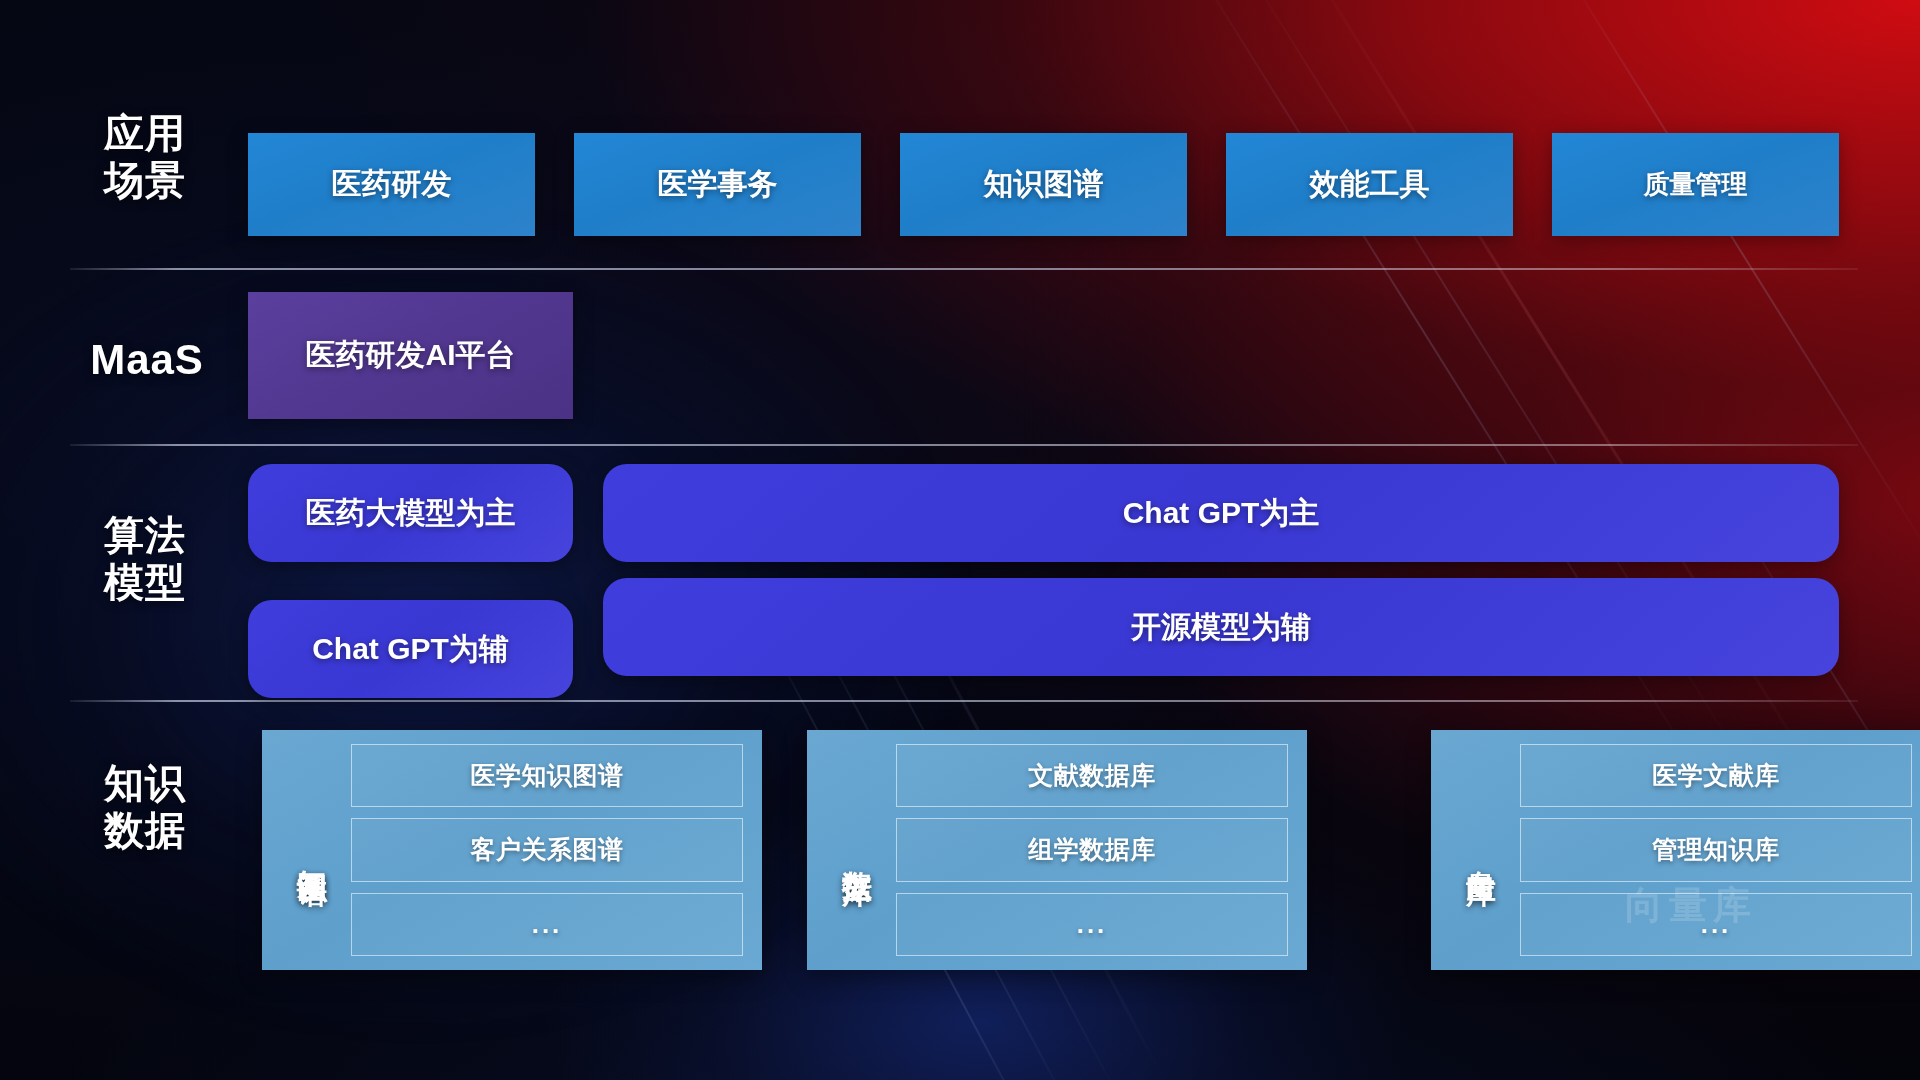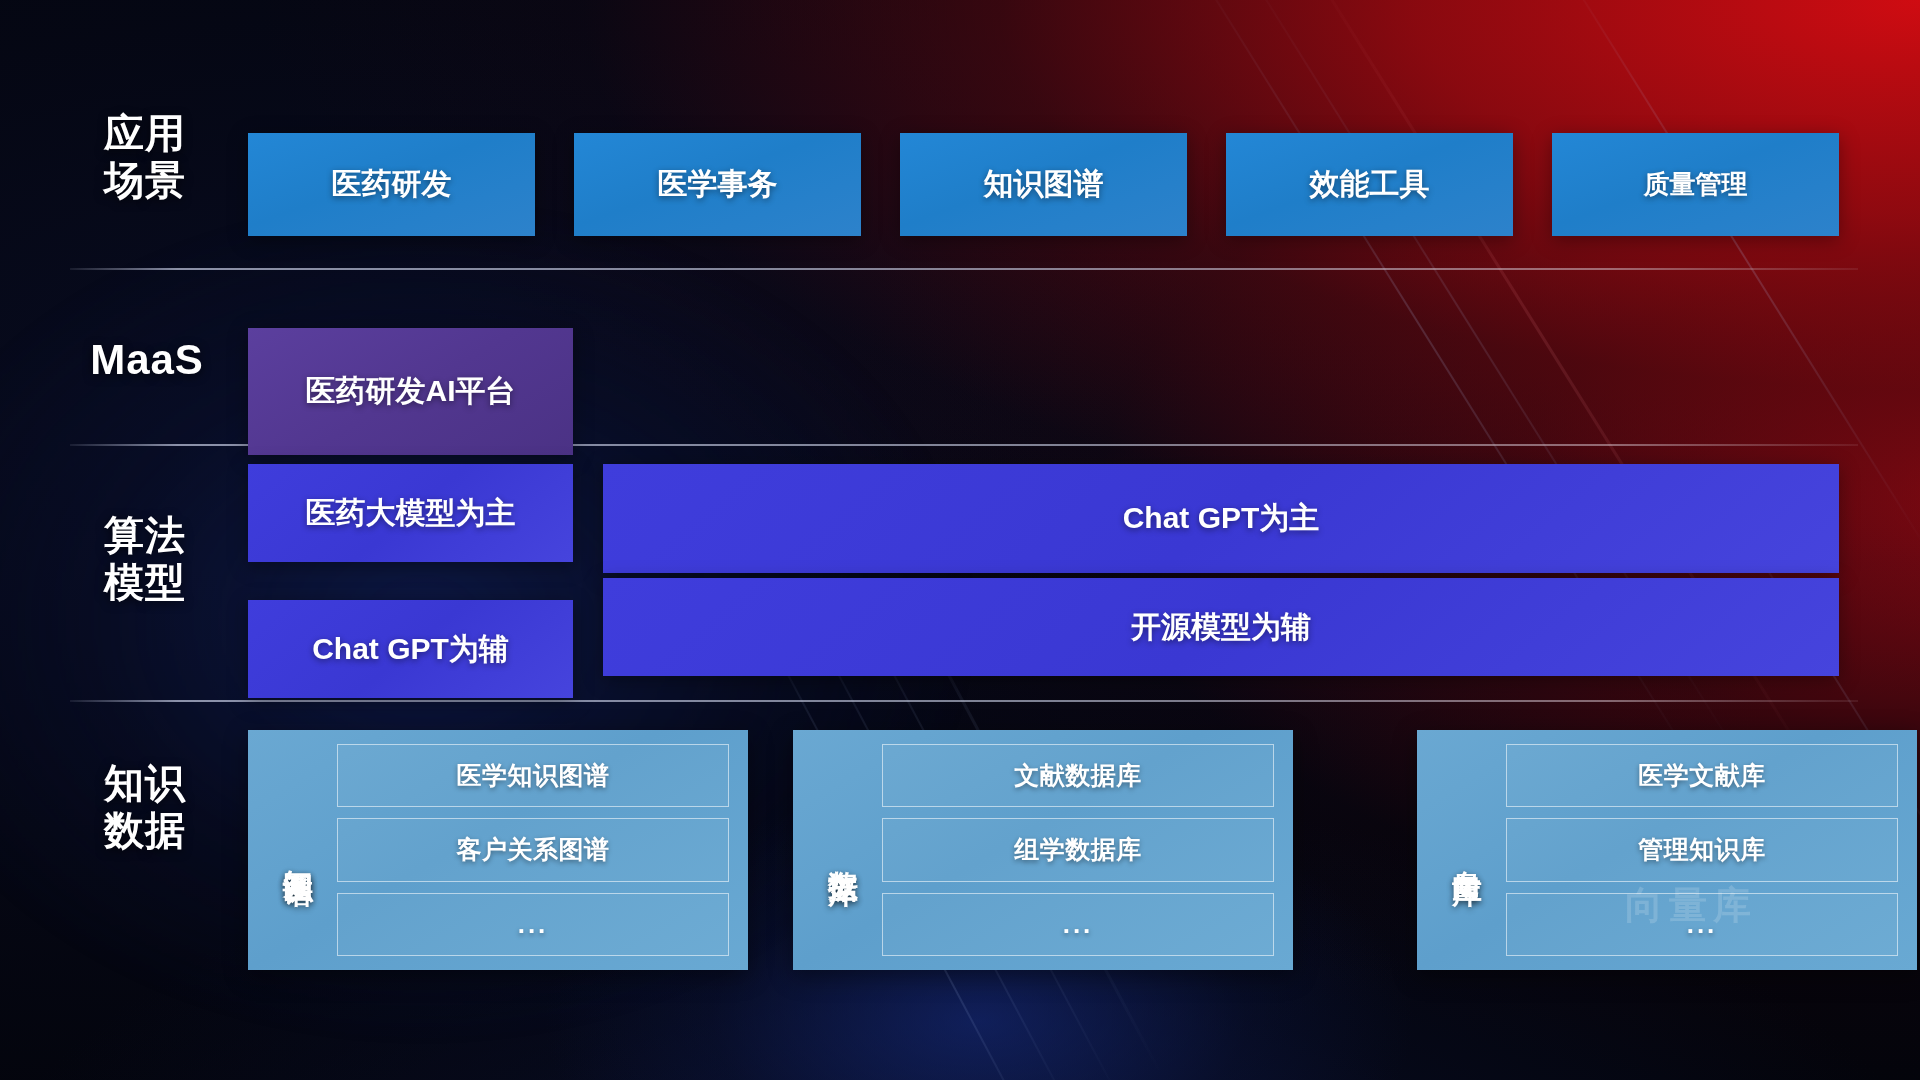--- a/index.html
+++ b/index.html
@@ -55,30 +55,30 @@
   }
 
   .box{
     position:absolute;display:flex;align-items:center;justify-content:center;
     color:#fff;font-weight:bold;text-align:center;
     box-shadow:0 4px 18px rgba(0,0,0,.35);
   }
   .box span{text-shadow:0 2px 6px rgba(0,0,0,.45);}
 
   .app-box{background:linear-gradient(160deg,#2387d6 0%,#1f7ec9 45%,#2d82cb 100%);}
-  .maas-left{background:linear-gradient(150deg,#5b3f9e 0%,#523790 50%,#4b3285 100%);margin-top:36px;}
+  .maas-left{background:linear-gradient(150deg,#5b3f9e 0%,#523790 50%,#4b3285 100%);}
   .maas-right{background:linear-gradient(100deg,#8e4fe0 0%,#9a55e8 35%,#a45ce9 62%,#b06ae6 100%);}
-  .algo-box{background:linear-gradient(140deg,#3f3ddc 0%,#3a38d3 50%,#4644dd 100%);}
+  .algo-box{background:linear-gradient(140deg,#3f3ddc 0%,#3a38d3 50%,#4644dd 100%);border-radius:24px;}
 
   
   .kgroup{
     position:absolute;display:flex;align-items:stretch;
     background:linear-gradient(150deg,#6aa8d2 0%,#5e9fcc 45%,#69a9d3 100%);
     box-shadow:0 6px 22px rgba(0,0,0,.40);
-    padding:14px 19px;box-sizing:border-box;
+    padding:14px 19px;box-sizing:border-box;margin-left:14px;
   }
   .kgroup .ktitle{
     flex:0 0 auto;width:62px;display:flex;align-items:center;justify-content:center;
     color:#fff;font-weight:bold;font-size:30px;line-height:1.14;letter-spacing:2px;
     text-shadow:0 2px 6px rgba(0,0,0,.45);
     writing-mode:vertical-rl; text-orientation:upright;
   }
   .kgroup .kitems{flex:1 1 auto;display:flex;flex-direction:column;justify-content:space-between;gap:11px;padding-left:8px;}
   .kitem{
     flex:1 1 0;display:flex;align-items:center;justify-content:center;
@@ -152,21 +152,21 @@
     </div>
 
     <div class="rowlabel" style="left:80px;top:512px;width:130px;font-size:40px;">
       <div>算法</div>
       <div>模型</div>
     </div>
 
     <div class="box algo-box" style="left:248px;top:464px;width:325px;height:98px;font-size:30px;">
       <span>医药大模型为主</span>
     </div>
-    <div class="box algo-box" style="left:603px;top:464px;width:1236px;height:109px;font-size:30px;">
+    <div class="box algo-box" style="left:603px;top:464px;width:1236px;height:98px;font-size:30px;">
       <span>Chat GPT为主</span>
     </div>
     <div class="box algo-box" style="left:248px;top:600px;width:325px;height:98px;font-size:30px;">
       <span>Chat GPT为辅</span>
     </div>
     <div class="box algo-box" style="left:603px;top:578px;width:1236px;height:98px;font-size:30px;">
       <span>开源模型为辅</span>
     </div>
 
     <div class="rowlabel" style="left:80px;top:760px;width:130px;font-size:40px;">

